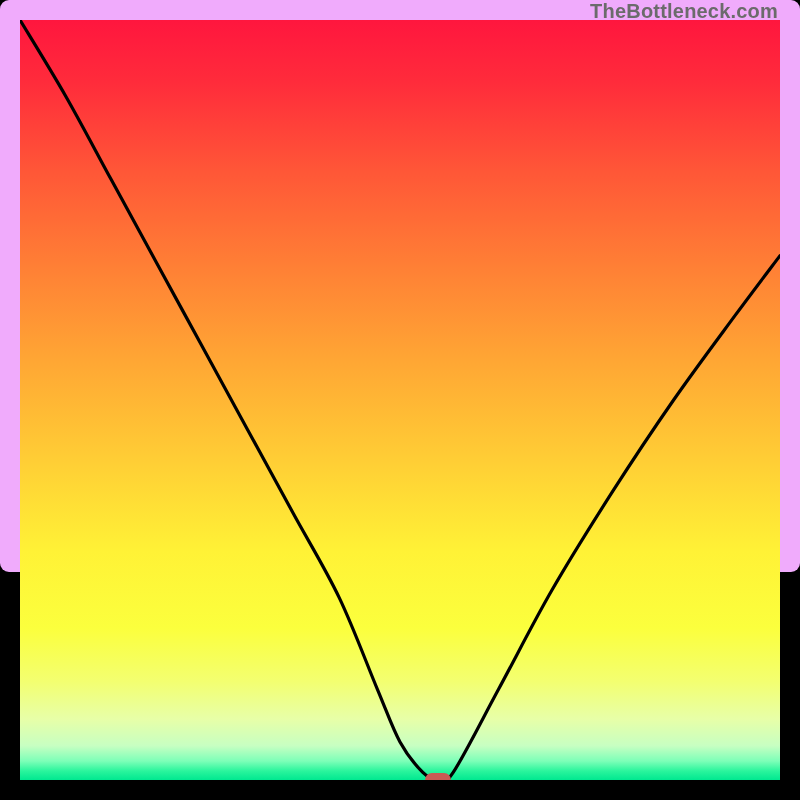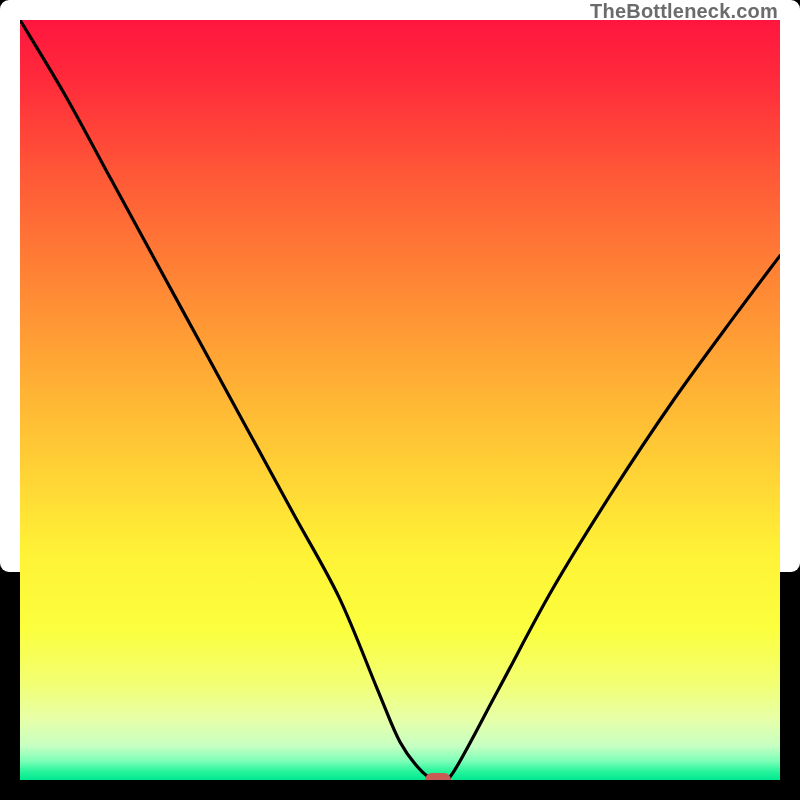--- a/index.html
+++ b/index.html
@@ -9,21 +9,21 @@
     height: 800px;
     background: #000;
     overflow: hidden;
     font-family: Arial, Helvetica, sans-serif;
   }
   .frame {
     position: absolute;
     left: 0; top: 0;
     width: 800px;
     height: 572px;
-    background: #ffffff;
+    background: #f0abfc;
     border-radius: 9px;
   }
   .plot {
     position: absolute;
     left: 20px;
     top: 20px;
     width: 760px;
     height: 760px;
     overflow: hidden;
   }

